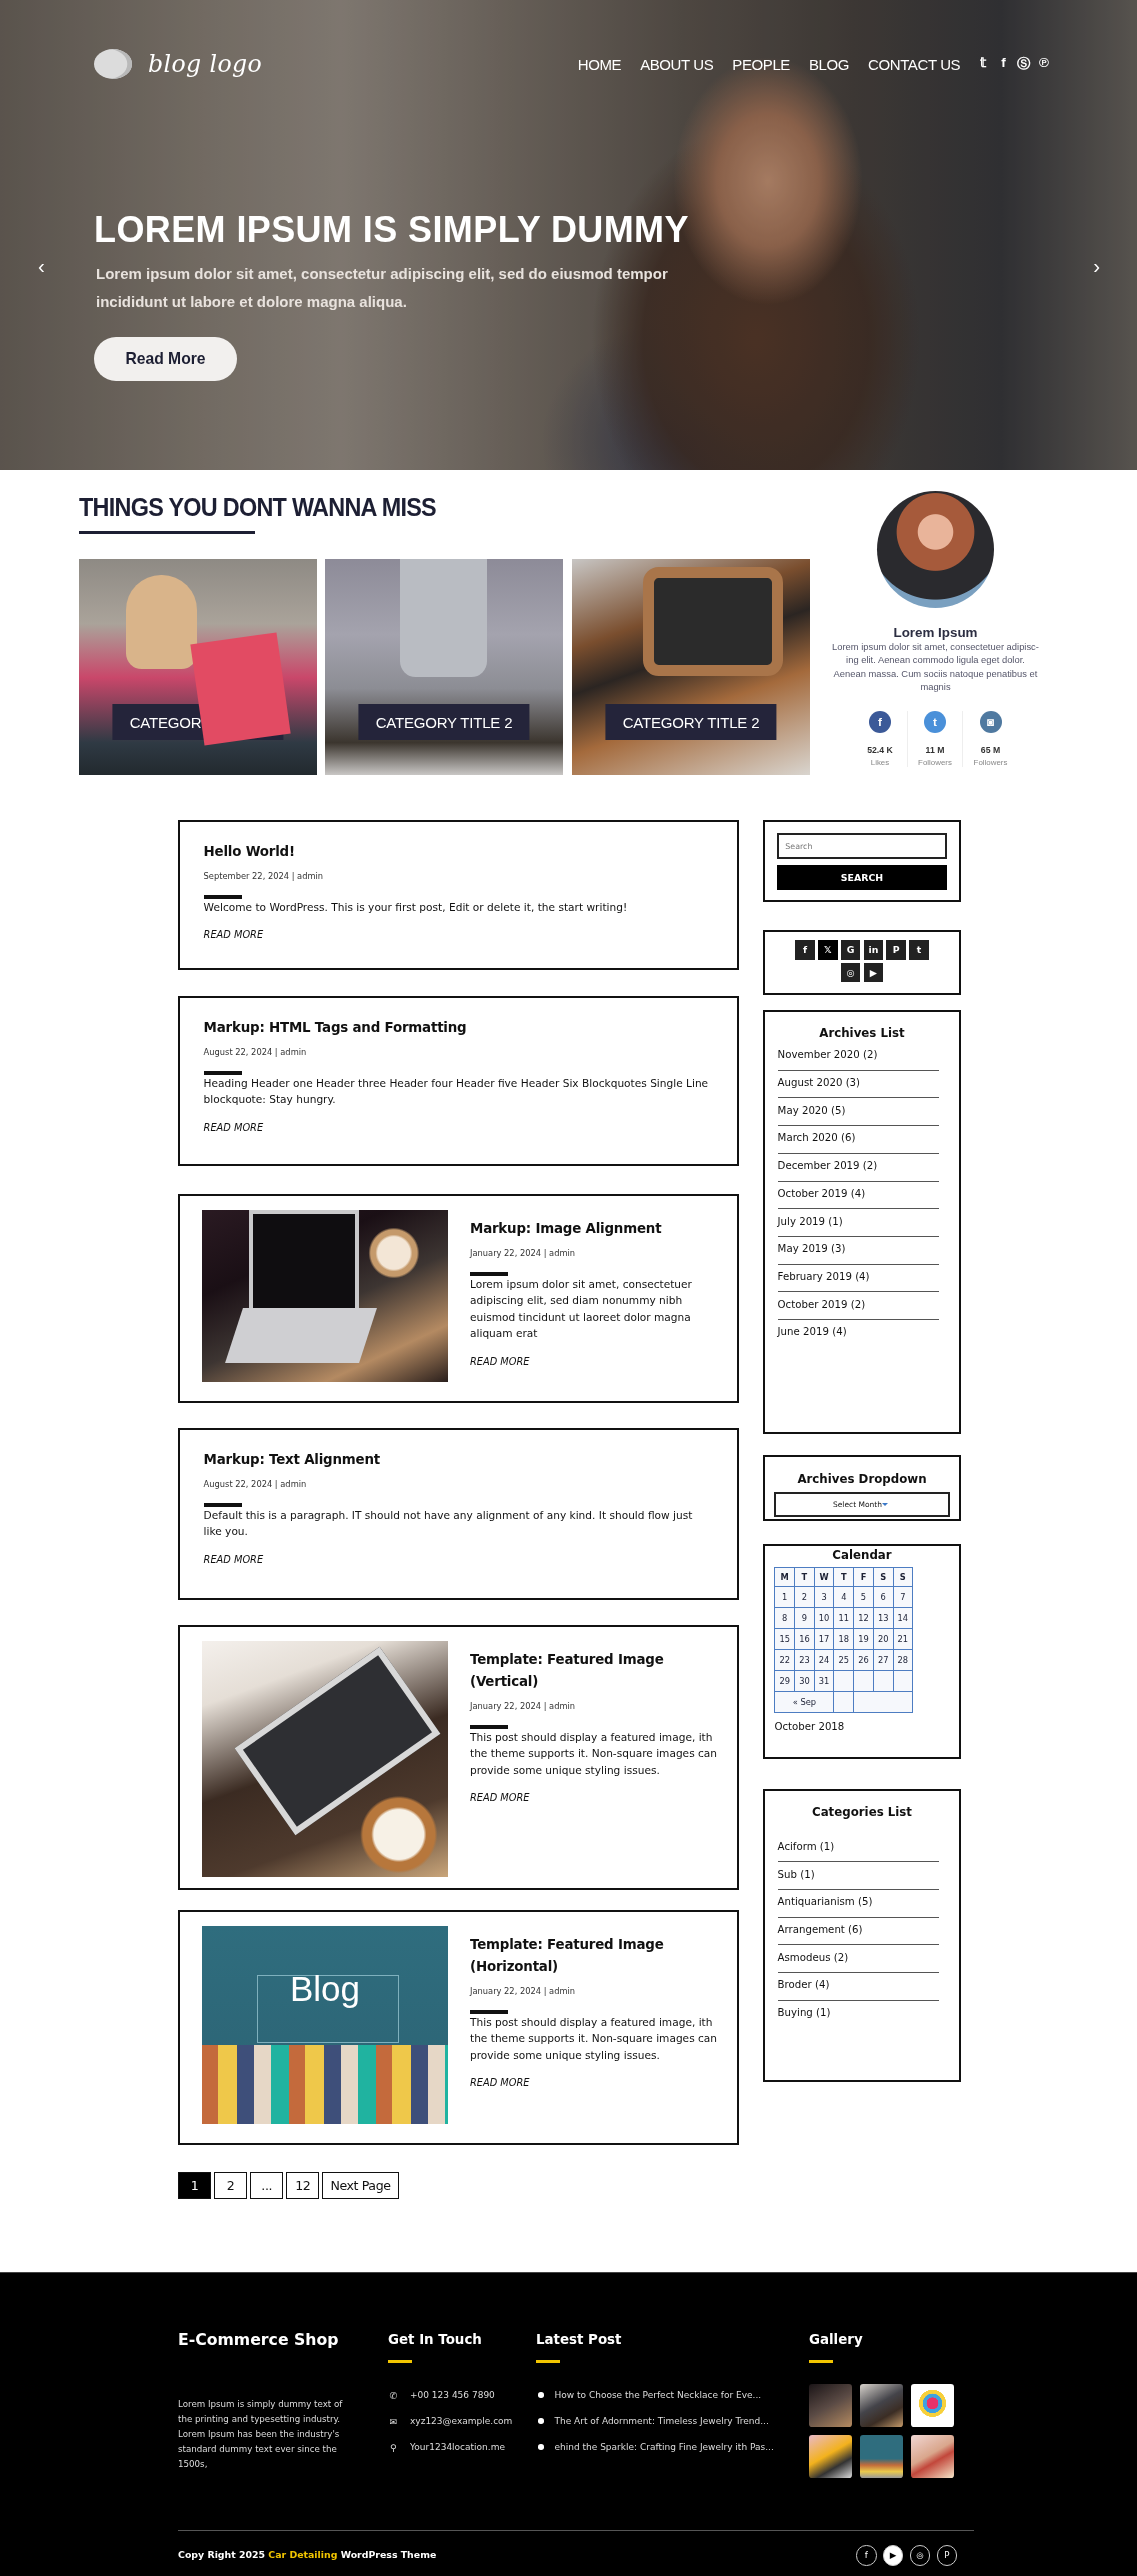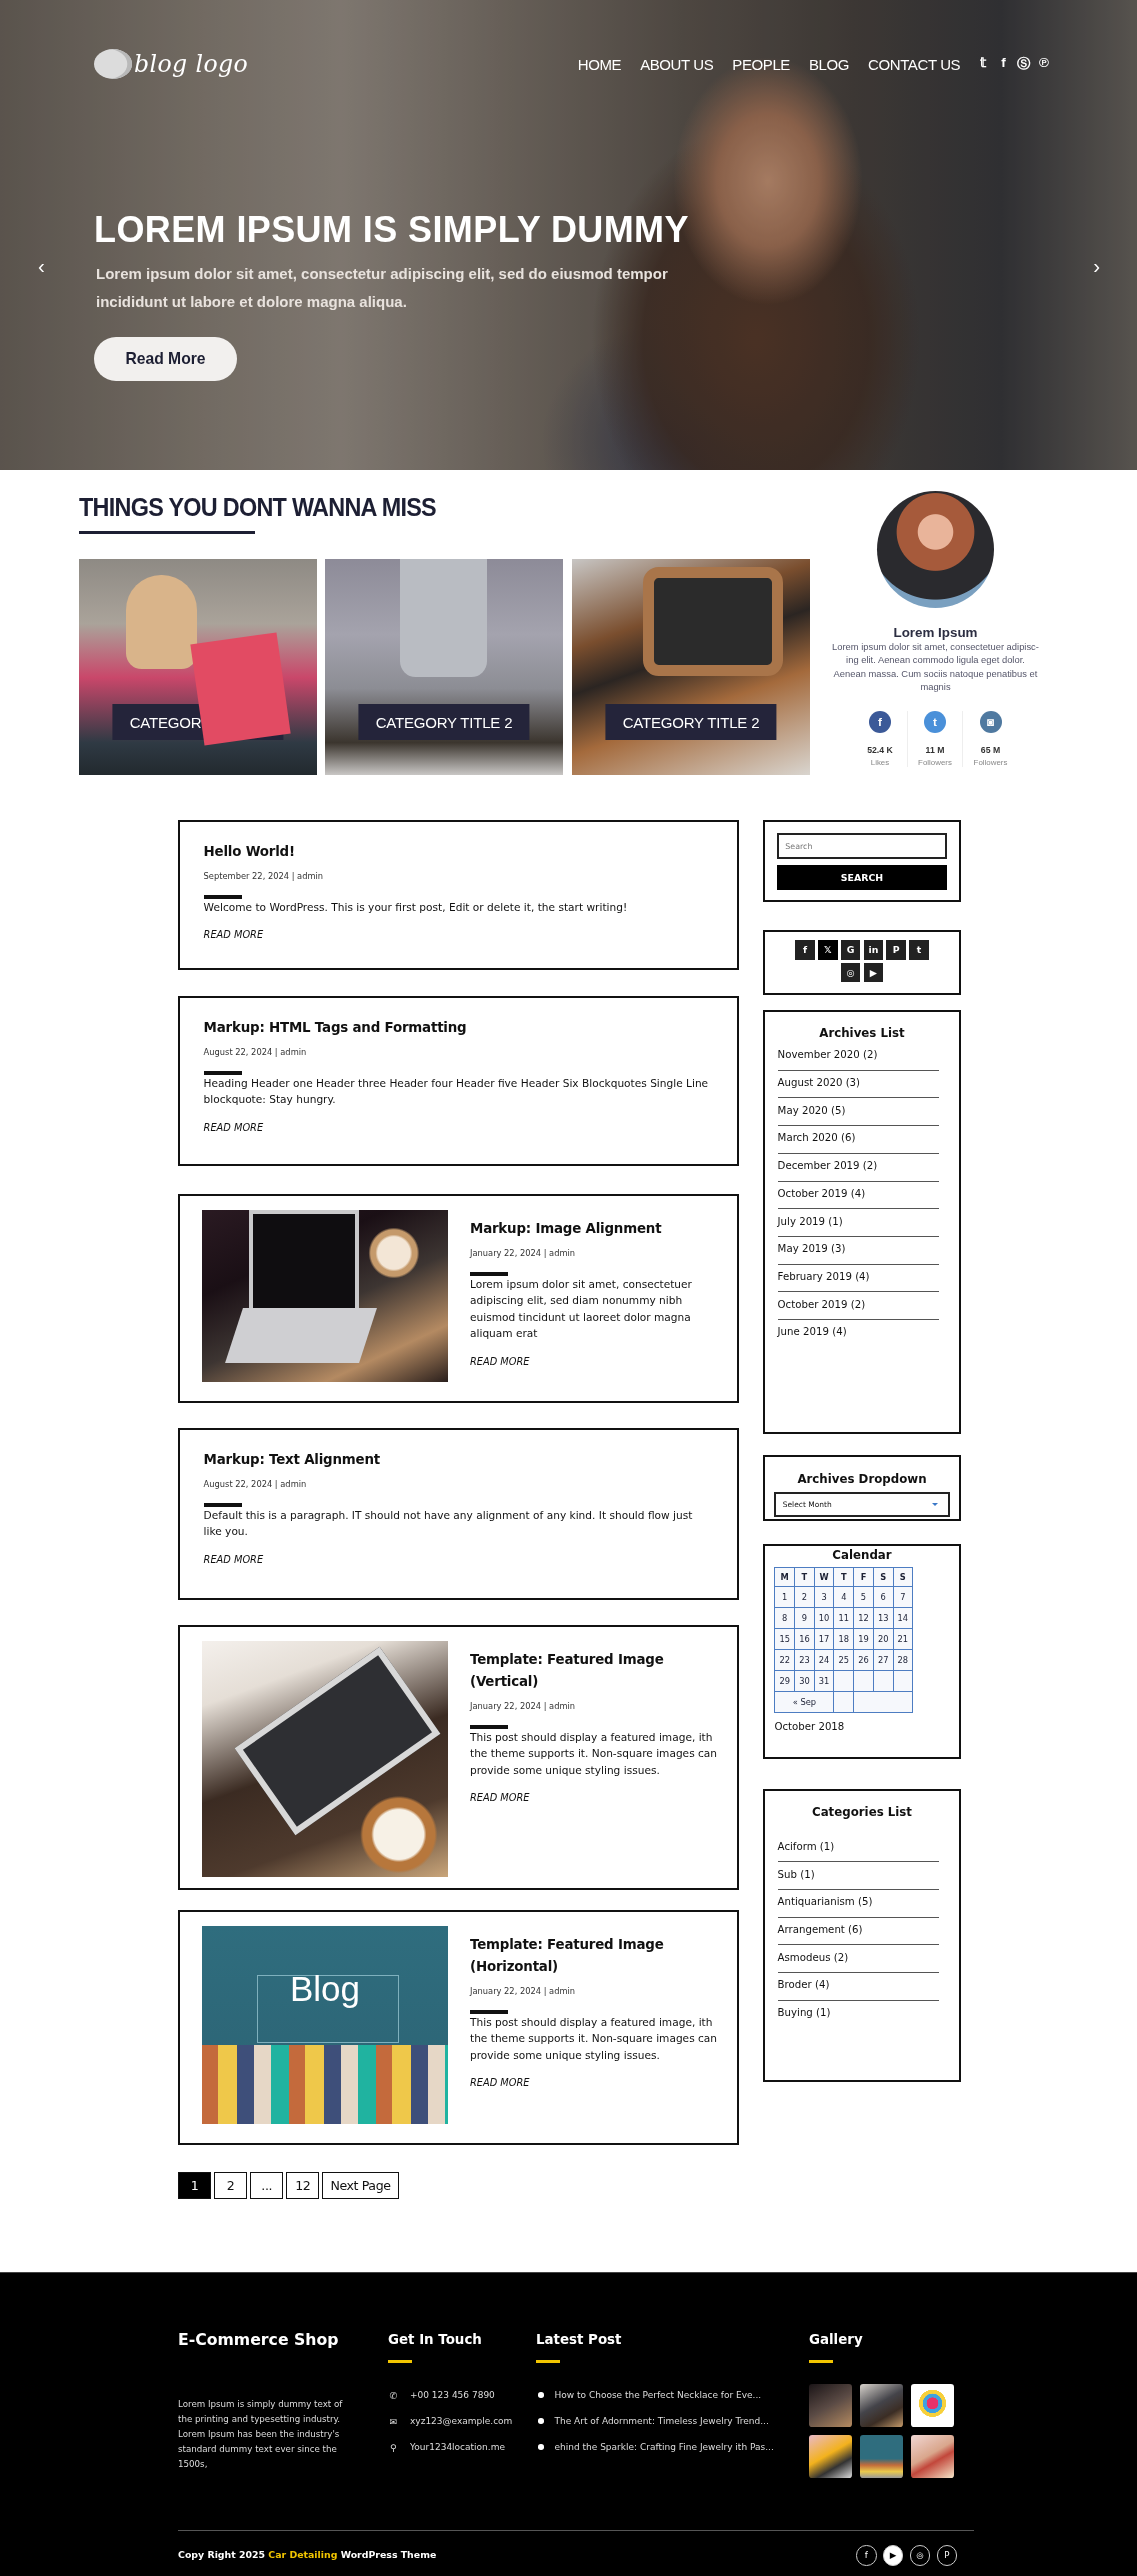--- a/index.html
+++ b/index.html
@@ -6,21 +6,21 @@
 body{width:1138px;background:#fff;font-family:"Liberation Sans",sans-serif;color:#111}
 
 .hero{position:relative;width:1138px;height:470px;overflow:hidden;
  background:
   radial-gradient(ellipse 126px 165px at 768px 181px,#c99677 0%,#a8765a 40%,rgba(120,80,60,0) 75%),
   radial-gradient(ellipse 205px 268px at 756px 339px,#5a3c2c 0%,rgba(70,50,40,.85) 55%,rgba(60,50,45,0) 80%),
   radial-gradient(ellipse 189px 157px at 693px 441px,#3b3f55 0%,rgba(60,60,80,0) 80%),
   linear-gradient(90deg,#6e665e 0%,#8b8278 18%,#9a9188 30%,#7c736a 45%,#5f5750 60%,#4a4440 75%,#3a3a3e 88%,#6b6660 100%)}
 .hero::after{content:"";position:absolute;inset:0;background:rgba(0,0,0,.18)}
 .hero > *{position:relative;z-index:2}
-.logo{position:absolute;left:94px;top:49px;display:flex;align-items:center;gap:2px}
+.logo{position:absolute;left:94px;top:49px;display:flex;align-items:center;gap:16px}
 .logo-mark{width:38px;height:30px;border-radius:50%;background:#dcdcdc;box-shadow:inset -4.7px 0 0 #b9b9b9}
 .logo-text{font-family:"DejaVu Serif",serif;font-style:italic;color:#fff;font-size:23.6px;letter-spacing:0.4px}
 .nav{position:absolute;right:87px;top:55px;display:flex;align-items:center;gap:19px}
 .nav a{color:#fff;text-decoration:none;font-size:15px;letter-spacing:-0.4px}
 .nav .soc{display:flex;gap:6.3px;margin-left:-3.1px}
 .nav .soc span{color:#fff;font-size:13.4px;width:14px;text-align:center;font-weight:bold}
 .hero-title{position:absolute;left:94px;top:209px;color:#fff;font-size:36px;letter-spacing:0.4px;font-weight:bold}
 .hero-sub{position:absolute;left:96px;top:260px;width:614px;color:#e8e2dd;font-size:15px;font-weight:bold;line-height:28px}
 .hero-btn{position:absolute;left:94px;top:337px;width:143px;height:44px;border-radius:22px;background:#f2f0ee;border:none;color:#1d1f33;font-size:15.7px;font-weight:bold;font-family:"Liberation Sans",sans-serif}
 .arrow{position:absolute;top:254px;color:#fff;font-size:20.5px}
@@ -73,21 +73,21 @@
 .widget{position:absolute;left:763px;width:198px;border:2.4px solid #111;background:#fff;font-family:"DejaVu Sans",sans-serif}
 .widget h4{text-align:center;font-size:11.8px;font-weight:bold;color:#111}
 .search-in{display:block;width:170px;height:26px;margin:11px auto 0;border:2.4px solid #222;font-size:7.9px;padding:0 6.3px;font-family:"DejaVu Sans",sans-serif}
 .search-btn{display:block;width:170px;height:25px;margin:5.5px auto 0;background:#000;color:#fff;font-weight:bold;font-size:9.4px;border:none;font-family:"DejaVu Sans",sans-serif}
 .socgrid{display:flex;flex-wrap:wrap;justify-content:center;gap:3.1px;padding:7.9px 28px}
 .socgrid span{width:19.7px;height:19.7px;background:#222;color:#fff;font-size:9.4px;font-weight:bold;display:flex;align-items:center;justify-content:center}
 .socgrid span.xx{background:#000}
 .list{padding:0 22px 0 12.6px}
 .list li{list-style:none;font-size:10.2px;color:#111;padding:6.3px 0 9.4px;border-bottom:1.2px solid #555;width:161px}
 .list li:last-child{border-bottom:none}
-.select{margin:6.3px 9.4px 0;height:25px;border:2.4px solid #222;font-size:7.5px;display:flex;align-items:center;justify-content:space-between;padding:0 9.4px 0 6.3px}
+.select{margin:6.3px 9.4px 0;height:25px;border:2.4px solid #222;font-size:7.5px;display:flex;align-items:center;justify-content:center;padding:0 9.4px 0 6.3px}
 .caret{width:0;height:0;border-left:3.9px solid transparent;border-right:3.9px solid transparent;border-top:3.9px solid #3a78c8}
 .cal{border-collapse:collapse;margin:4.7px 0 0 9.4px;font-size:8.3px;background:#f6f8fc}
 .cal td,.cal th{border:0.8px solid #4d7dc2;width:19.7px;height:21px;text-align:center;color:#1d2236}
 .cal th{height:19px;font-weight:bold}
 .cal-cap{font-size:10.2px;margin:7.9px 0 0 9.4px;color:#111}
 
 .pager{position:absolute;left:178px;top:2172px;display:flex;gap:3.1px;margin-top:-798px}
 .pg{height:27px;min-width:33px;padding:0 7px;border:1.6px solid #111;background:#fff;font-size:12.6px;display:flex;align-items:center;justify-content:center;font-family:"DejaVu Sans",sans-serif;letter-spacing:-0.4px;cursor:pointer}
 .pg.on{background:#000;color:#fff}
 

